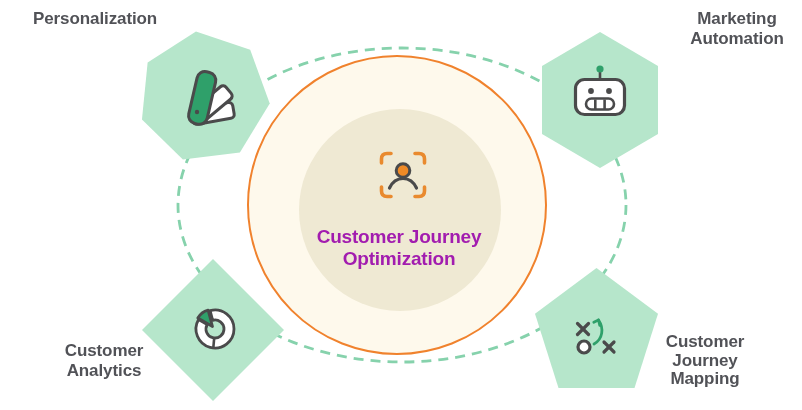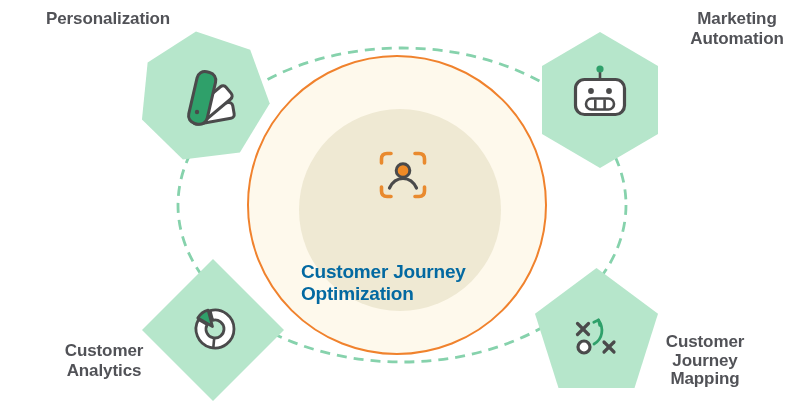--- a/index.html
+++ b/index.html
@@ -13,24 +13,23 @@
     position:absolute;left:247px;top:55px;width:300px;height:300px;
     border-radius:50%;background:#FEF9EC;border:2.5px solid #F0822D;
     box-sizing:border-box;
   }
   .inner-circle{
     position:absolute;left:50px;top:52px;width:202px;height:202px;
     border-radius:50%;background:#EFE9D3;
   }
   .center-icon{position:absolute;left:128px;top:92px;}
   .center-title{
-    position:absolute;left:52px;top:169px;width:196px;text-align:left;
-    font-size:19px;font-weight:bold;color:#0369a1;line-height:22px;
+    position:absolute;left:52px;top:169px;width:196px;text-align:center;
+    font-size:19px;font-weight:bold;color:#a21caf;line-height:22px;
     letter-spacing:-0.2px;
-    margin-top:35px;
   }
   
   .shape{position:absolute;background:#B6E6CB;}
   .shape-heptagon{
     left:138px;top:31px;width:132px;height:132px;
     clip-path:polygon(43.9% 0.4%,85% 14.2%,99.8% 55%,77.2% 92%,34% 97.4%,3% 67.1%,7.3% 23.9%);
   }
   .shape-hexagon{
     left:542px;top:32px;width:116px;height:136px;
     clip-path:polygon(50% 0,100% 25%,100% 75%,50% 100%,0 75%,0 25%);
@@ -46,21 +45,21 @@
   .node-icon{position:absolute;overflow:visible;}
   .icon-swatches{left:176px;top:68px;}
   .icon-robot{left:572px;top:62px;}
   .icon-donut{left:191px;top:305px;}
   .icon-strategy{left:570px;top:306px;}
   
   .node-label{
     position:absolute;font-size:17px;font-weight:600;color:#515257;
     line-height:19.5px;white-space:pre-line;letter-spacing:-0.1px;
   }
-  .label-personalization{left:46px;top:9px;text-align:left;}
+  .label-personalization{left:33px;top:9px;text-align:left;}
   .label-marketing{left:672px;top:9px;width:130px;text-align:center;}
   .label-analytics{left:44px;top:341px;width:120px;text-align:center;}
   .label-mapping{left:646px;top:333px;width:118px;text-align:center;line-height:18.5px;}
 </style>
 </head>
 <body>
 
 <div class="canvas">
 
   <svg class="orbit-svg" width="802" height="410">

